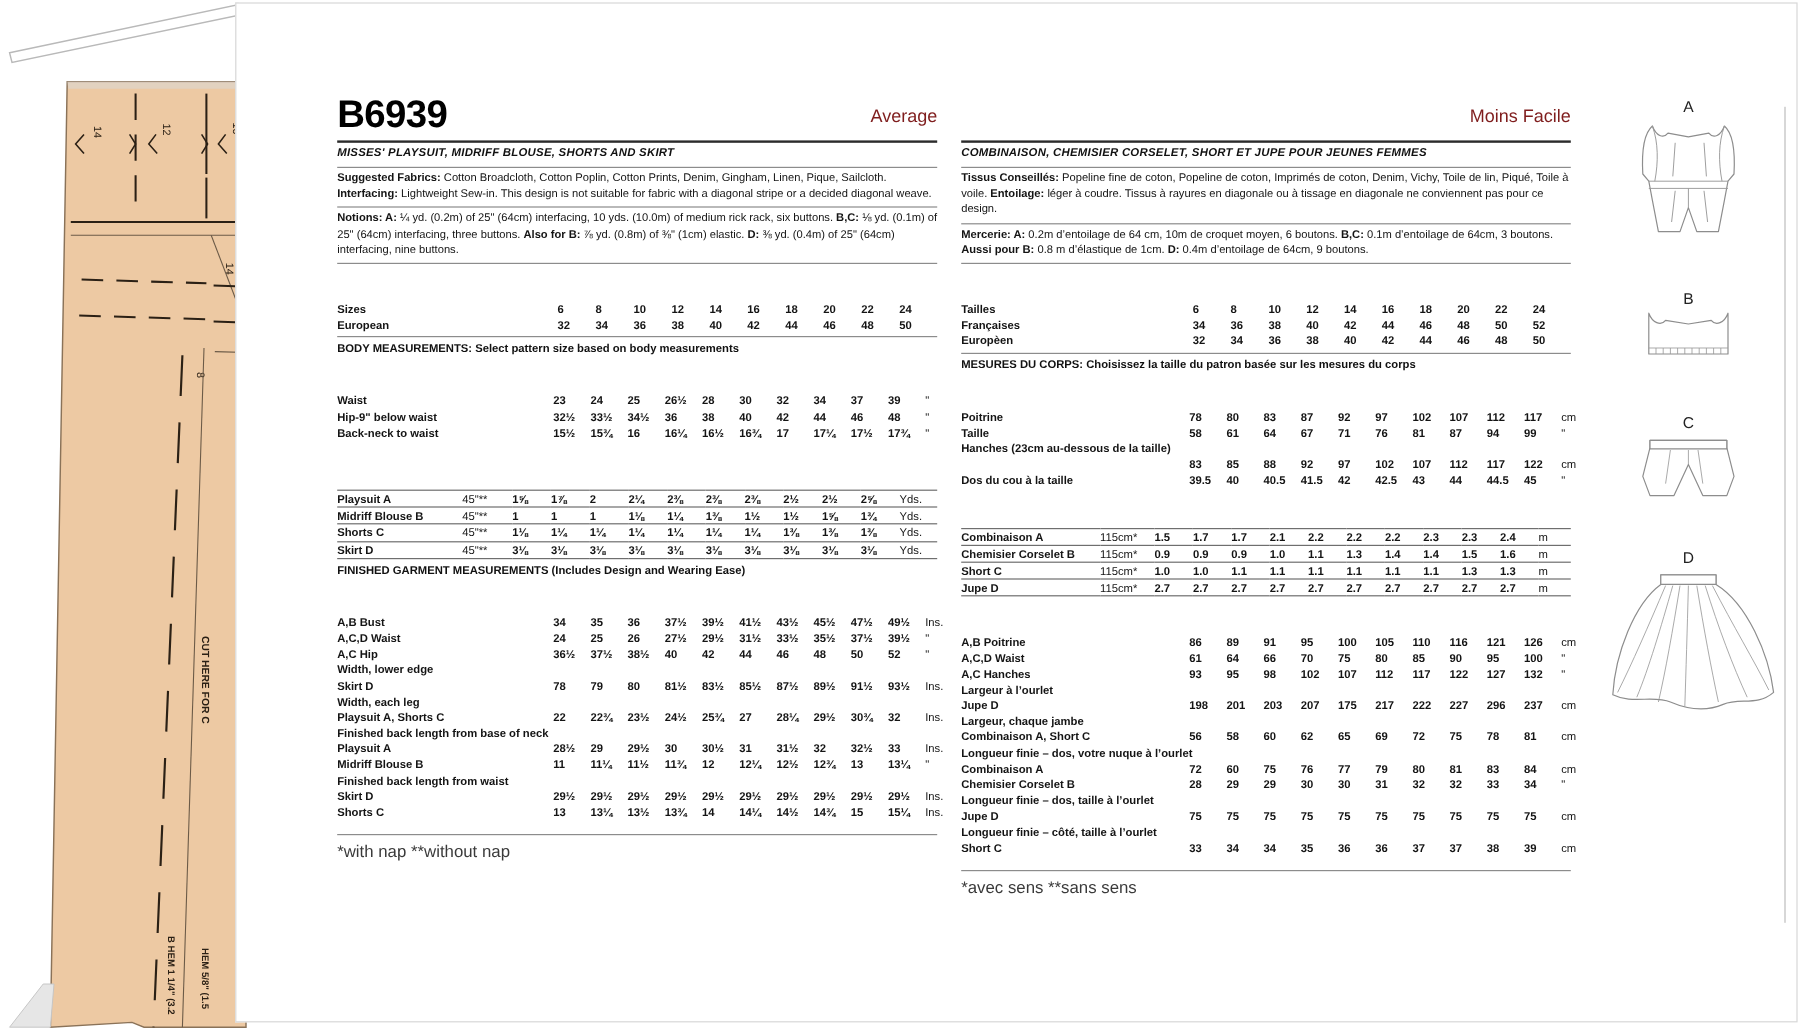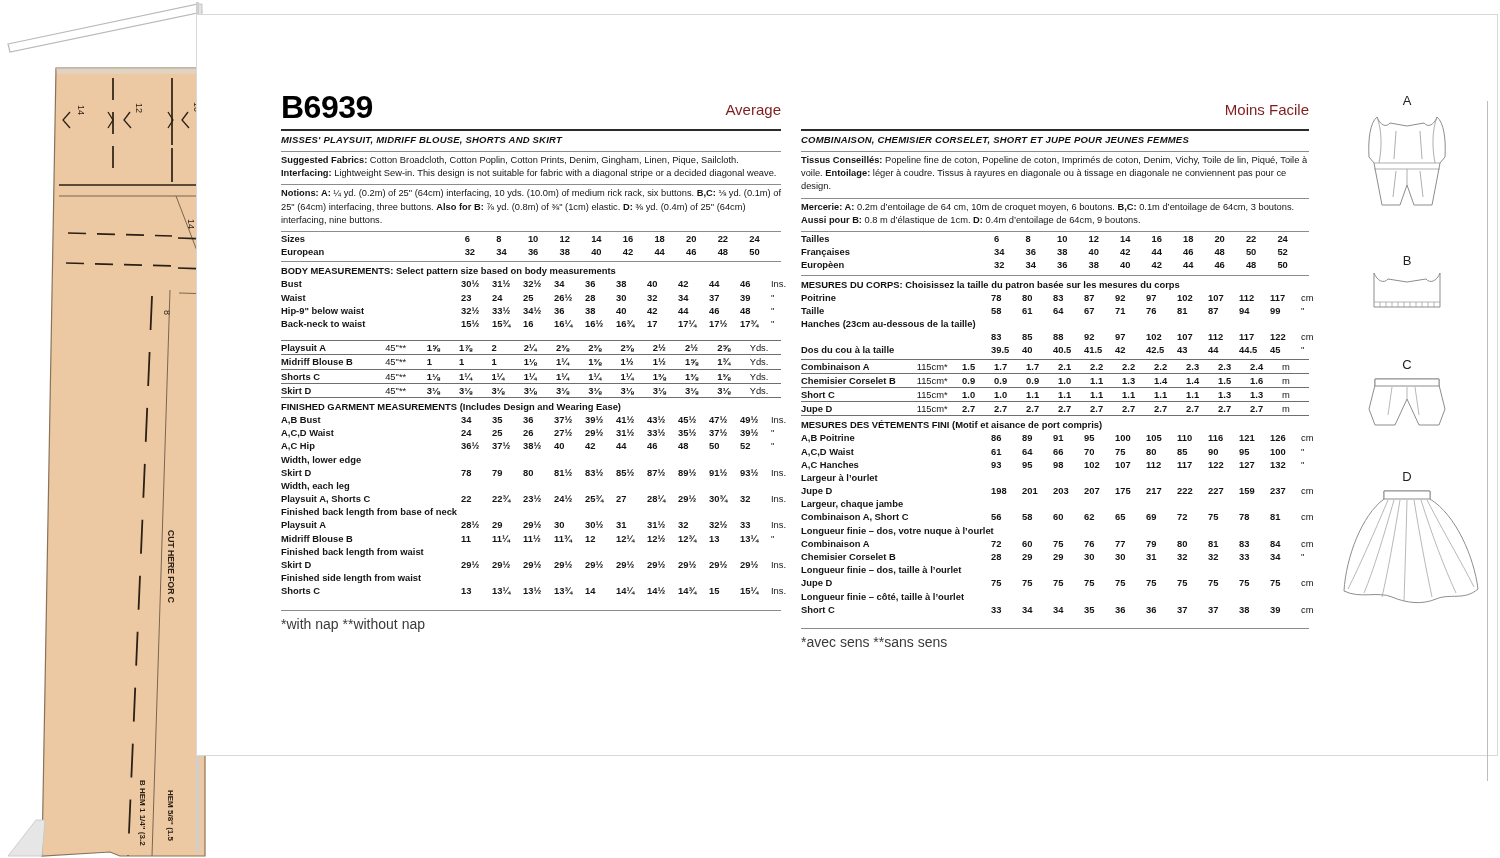--- a/index.html
+++ b/index.html
@@ -10,21 +10,21 @@
     overflow: hidden;
   }
   #stage { position: relative; width: 1500px; height: 858px; background:#fff; }
 
   
   #tissue-layer { position:absolute; left:0; top:0; width:240px; height:858px; overflow:hidden; }
   #tissue-layer svg { display:block; }
 
   
   #sheet {
-    position:absolute; left:196px; top:14px; width:1302px; height:742px;
+    position:absolute; left:196px; top:2px; width:1302px; height:850px;
     background:#ffffff;
     border:1px solid #d8d8d8;
     box-shadow: 0 0 0 0 rgba(0,0,0,0);
   }
   #sheet-edge {
     position:absolute; left:196px; top:2px; width:3px; height:850px;
     background:#cfcfcf;
   }
 
   .col { position:absolute; top:0; }
@@ -52,21 +52,21 @@
 
   .garment-title {
     font-size:9.5px; font-weight:bold; letter-spacing:0.2px;
     padding:3px 0 3px 0; color:#111;font-style:italic;
   }
 
   .para { font-size:9.3px; line-height:13.2px; color:#141414; padding:2px 0 1px 0; }
   .para b { font-weight:bold; }
 
   
-  table.meas { width:100%; border-collapse:collapse; table-layout:fixed; }
+  table.meas { width:100%; border-collapse:collapse; table-layout:fixed;margin-top:31px; }
   table.meas td { font-size:9.4px; color:#141414; padding:1.1px 0; vertical-align:bottom; }
   td.lbl { font-weight:bold; text-align:left; }
   td.num { text-align:left; font-weight:bold; }
   td.numn { text-align:left; font-weight:normal; }
   td.unit { text-align:left; font-weight:normal; font-size:9px;}
   .sec-head { font-size:9.4px; font-weight:bold; padding:3px 0 1px 0; color:#111; }
 
   .rowline { border-top:1px solid #6e6e6e; }
   .rowline-b { border-bottom:1px solid #6e6e6e; }
 
@@ -197,35 +197,20 @@
 
       <div class="sec-head">BODY MEASUREMENTS: Select pattern size based on body measurements</div>
       <table class="meas">
         <colgroup>
             <col style="width:140px">
             <col style="width:40px">
             <col span="10" style="width:31px">
             <col style="width:22px">
           </colgroup>
         <tbody id="en-body">
-            <tr>
-              <td class="lbl">Bust</td>
-              <td class="numn"></td>
-              <td class="num">30½</td>
-              <td class="num">31½</td>
-              <td class="num">32½</td>
-              <td class="num">34</td>
-              <td class="num">36</td>
-              <td class="num">38</td>
-              <td class="num">40</td>
-              <td class="num">42</td>
-              <td class="num">44</td>
-              <td class="num">46</td>
-              <td class="unit">Ins.</td>
-            </tr>
             <tr>
               <td class="lbl">Waist</td>
               <td class="numn"></td>
               <td class="num">23</td>
               <td class="num">24</td>
               <td class="num">25</td>
               <td class="num">26½</td>
               <td class="num">28</td>
               <td class="num">30</td>
               <td class="num">32</td>
@@ -474,23 +459,20 @@
               <td class="num">29½</td>
               <td class="num">29½</td>
               <td class="num">29½</td>
               <td class="num">29½</td>
               <td class="num">29½</td>
               <td class="num">29½</td>
               <td class="num">29½</td>
               <td class="unit">Ins.</td>
             </tr>
             <tr>
-              <td class="lbl" colspan="13">Finished side length from waist</td>
-            </tr>
-            <tr>
               <td class="lbl">Shorts C</td>
               <td class="numn"></td>
               <td class="num">13</td>
               <td class="num">13¼</td>
               <td class="num">13½</td>
               <td class="num">13¾</td>
               <td class="num">14</td>
               <td class="num">14¼</td>
               <td class="num">14½</td>
               <td class="num">14¾</td>
@@ -715,21 +697,20 @@
               <td class="num">2.7</td>
               <td class="num">2.7</td>
               <td class="num">2.7</td>
               <td class="num">2.7</td>
               <td class="num">2.7</td>
               <td class="unit">m</td>
             </tr>
           </tbody>
       </table>
 
-      <div class="sec-head">MESURES DES VÉTEMENTS FINI (Motif et aisance de port compris)</div>
       <table class="meas">
         <colgroup>
             <col style="width:150px">
             <col style="width:40px">
             <col span="10" style="width:31px">
             <col style="width:22px">
           </colgroup>
         <tbody id="fr-fin">
             <tr>
               <td class="lbl">A,B Poitrine</td>
@@ -783,21 +764,21 @@
               <td class="lbl">Jupe D</td>
               <td class="numn"></td>
               <td class="num">198</td>
               <td class="num">201</td>
               <td class="num">203</td>
               <td class="num">207</td>
               <td class="num">175</td>
               <td class="num">217</td>
               <td class="num">222</td>
               <td class="num">227</td>
-              <td class="num">159</td>
+              <td class="num">296</td>
               <td class="num">237</td>
               <td class="unit">cm</td>
             </tr>
             <tr>
               <td class="lbl" colspan="13">Largeur, chaque jambe</td>
             </tr>
             <tr>
               <td class="lbl">Combinaison A, Short C</td>
               <td class="numn"></td>
               <td class="num">56</td>

